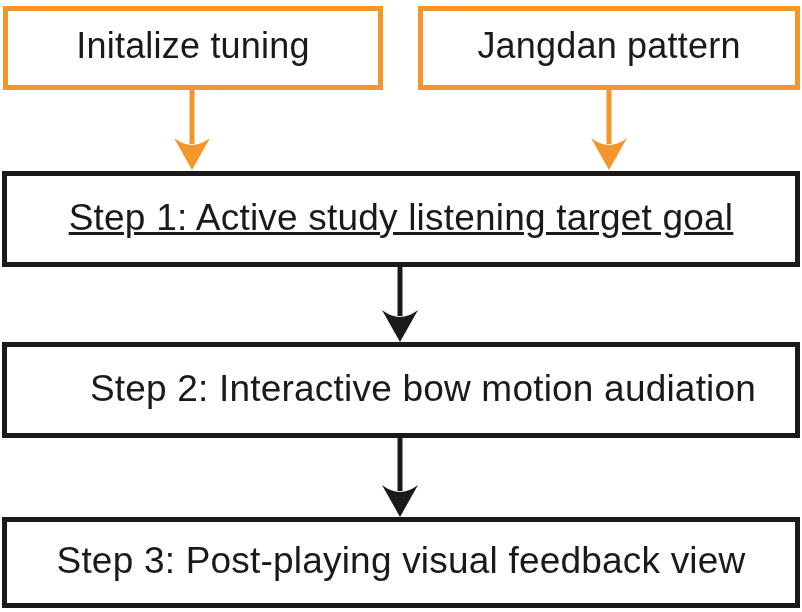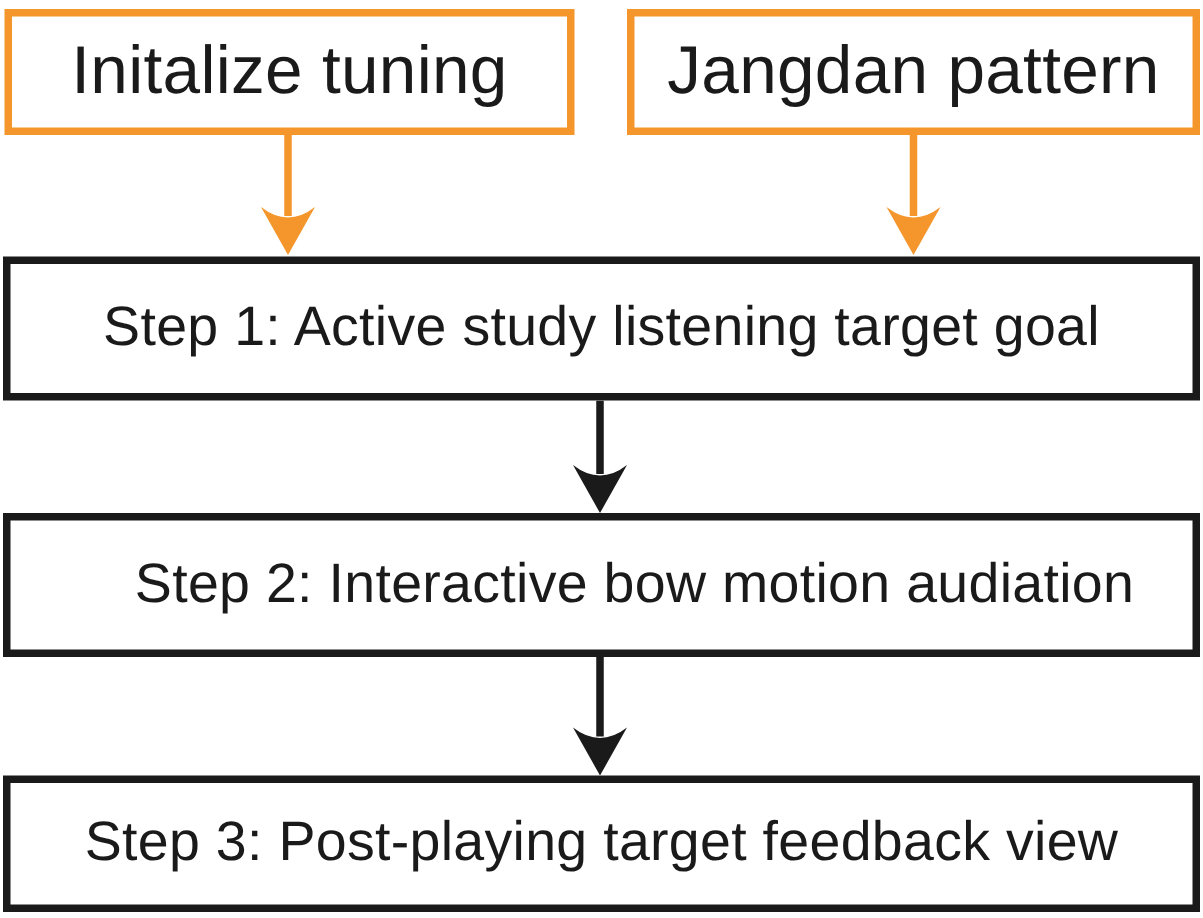--- a/index.html
+++ b/index.html
@@ -20,36 +20,36 @@
     position: absolute;
     box-sizing: border-box;
     display: flex;
     align-items: center;
     justify-content: center;
     background: #ffffff;
     text-align: center;
   }
   .input-box {
     border: 5px solid var(--accent, #f5962d);
-    font-size: 45px;
+    font-size: 36px;
     letter-spacing: 0.2px;
   }
   .step-box {
     border: 5px solid var(--outline, #1a1a1a);
     font-size: 37px;
     letter-spacing: 0.2px;
   }
   .box .label {
     line-height: 1;
     padding-bottom: 4px;
     white-space: nowrap;
   }
   #input-1 { left: 3px;   top: 6px;   width: 380px; height: 84px; }
   #input-2 { left: 418px; top: 6px;   width: 382px; height: 84px; text-align: right; }
-  #step-1  { left: 2px;   top: 171px; width: 798px; height: 96px; }
+  #step-1  { left: 2px;   top: 171px; width: 798px; height: 96px; text-decoration: underline; }
   #step-2  { left: 2px;   top: 342px; width: 798px; height: 96px; padding-left: 44px; }
   #step-3  { left: 2px;   top: 517px; width: 798px; height: 91px; }
 
   .arrow {
     position: absolute;
     display: block;
   }
   .arrow-orange { color: var(--accent, #f5962d); }
   .arrow-black  { color: var(--outline, #1a1a1a); }
   #arrow-orange-1 { left: 172px; top: 90px;  }
@@ -92,16 +92,16 @@
   <div class="box step-box" id="step-2">
     <span class="label">Step 2: Interactive bow motion audiation</span>
   </div>
 
   <svg class="arrow arrow-black" id="arrow-black-2" width="40" height="79" viewBox="0 0 40 79" aria-hidden="true">
     <rect x="17.5" y="0" width="5" height="53" fill="currentColor"></rect>
     <path d="M2 47 Q20 61 38 47 L20 79 Z" fill="currentColor"></path>
   </svg>
 
   <div class="box step-box" id="step-3">
-    <span class="label">Step 3: Post-playing target feedback view</span>
+    <span class="label">Step 3: Post-playing visual feedback view</span>
   </div>
 
 </div>
 
 </body></html>

